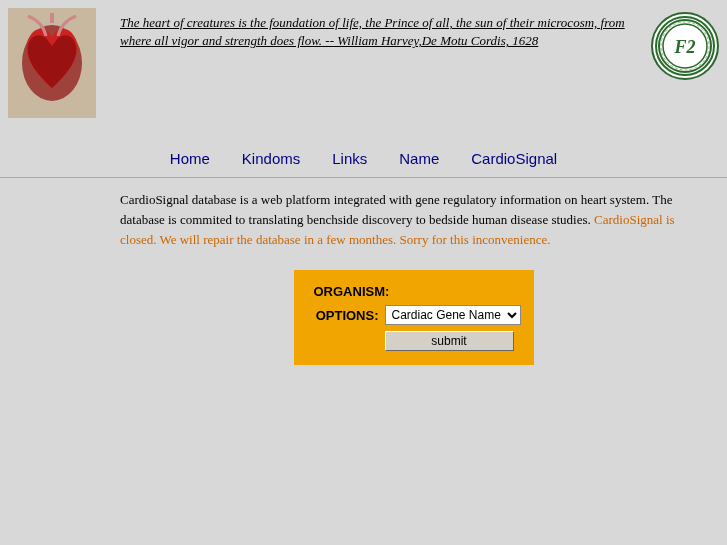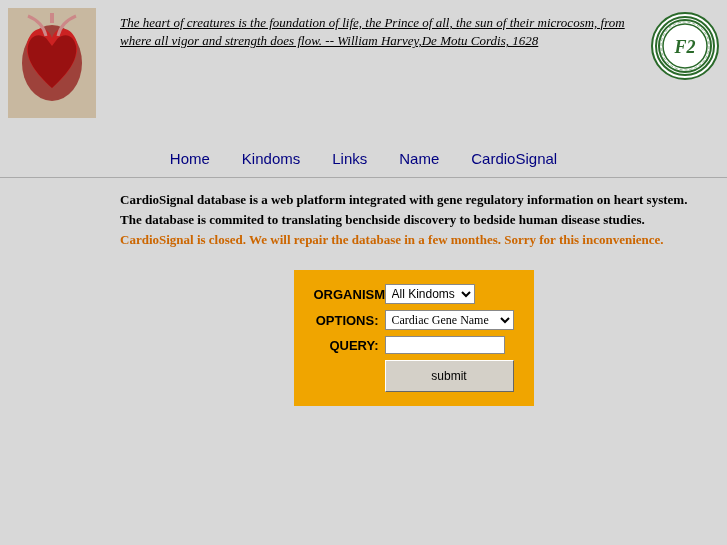--- a/index.html
+++ b/index.html
@@ -94,21 +94,20 @@
     .main-content {
       padding: 12px 20px 20px 120px;
       background-color: #d8d8d8;
     }
 
     .description {
       font-size: 13px;
       color: #000;
       line-height: 1.55;
       margin-bottom: 10px;
-      font-weight: bold;
     }
 
     .closed-notice {
       color: #cc6600;
       font-size: 13px;
     }
 
     .search-box {
       background-color: #f0a500;
       padding: 14px 20px 14px 20px;
@@ -152,21 +151,21 @@
       background: #fff;
     }
 
     .submit-btn {
       background: #d4d0c8;
       border: 1px solid #666;
       border-top-color: #fff;
       border-left-color: #fff;
       font-size: 12px;
       font-family: Arial, sans-serif;
-      padding: 8px 8px;
+      padding: 2px 8px;
       cursor: pointer;
       margin-left: 71px;
     }
   </style>
 </head>
 <body>
 
 <div class="page-wrapper">
 
   <div class="header">
@@ -215,34 +214,27 @@
 
   <div class="main-content">
     <p class="description">
       <span>CardioSignal database is a web platform integrated with gene regulatory information on heart system. The database is commited to translating benchside discovery to bedside human disease studies.</span>
       <span class="closed-notice">CardioSignal is closed. We will repair the database in a few monthes. Sorry for this inconvenience.</span>
     </p>
 
     <div class="search-box">
       <div class="search-row">
         <span class="search-label">ORGANISM:</span>
-        <select class="search-select">
-          <option>All Kindoms</option>
-        </select>
       </div>
 
       <div class="search-row">
         <span class="search-label">OPTIONS:</span>
-        <select class="search-select" style="width:136px;font-family:Liberation Serif, serif;">
+        <select class="search-select" style="width:136px;">
           <option>Cardiac Gene Name</option>
         </select>
       </div>
 
-      <div class="search-row">
-        <span class="search-label">QUERY:</span>
-        <input type="text" class="query-input" style="">
-      </div>
 
       <button class="submit-btn">submit</button>
     </div>
   </div>
 
 </div>
 
 </body></html>

